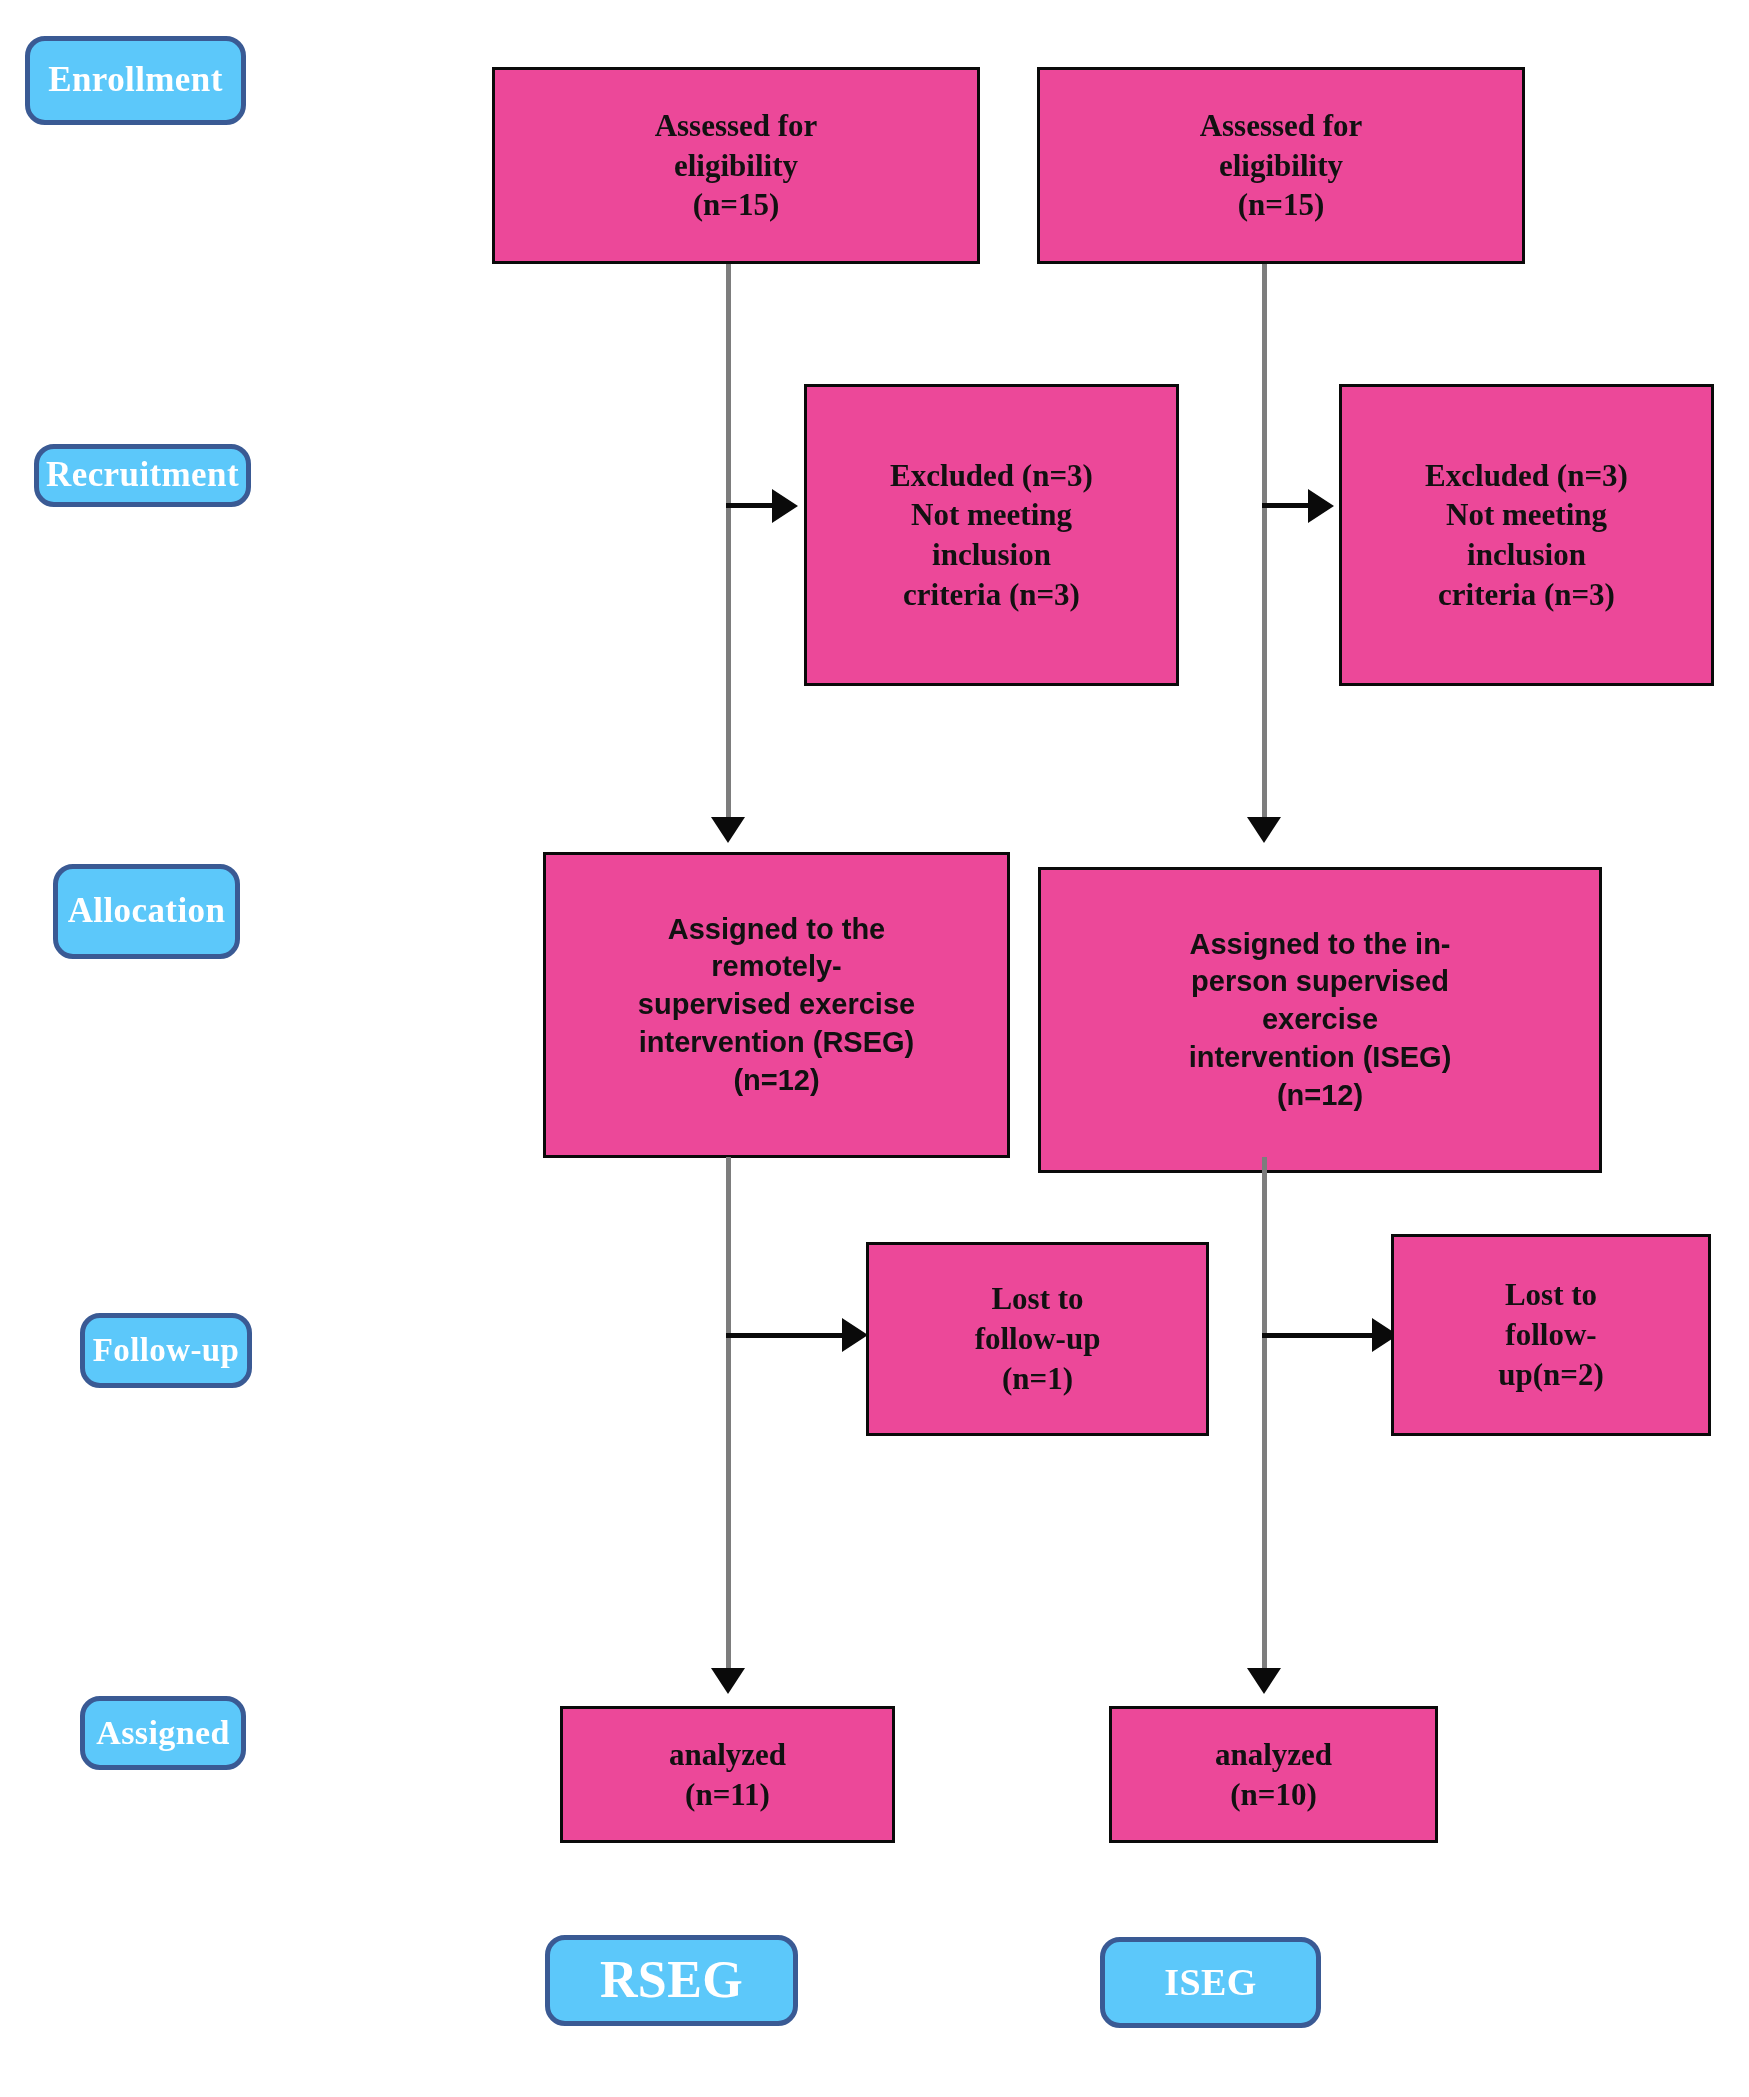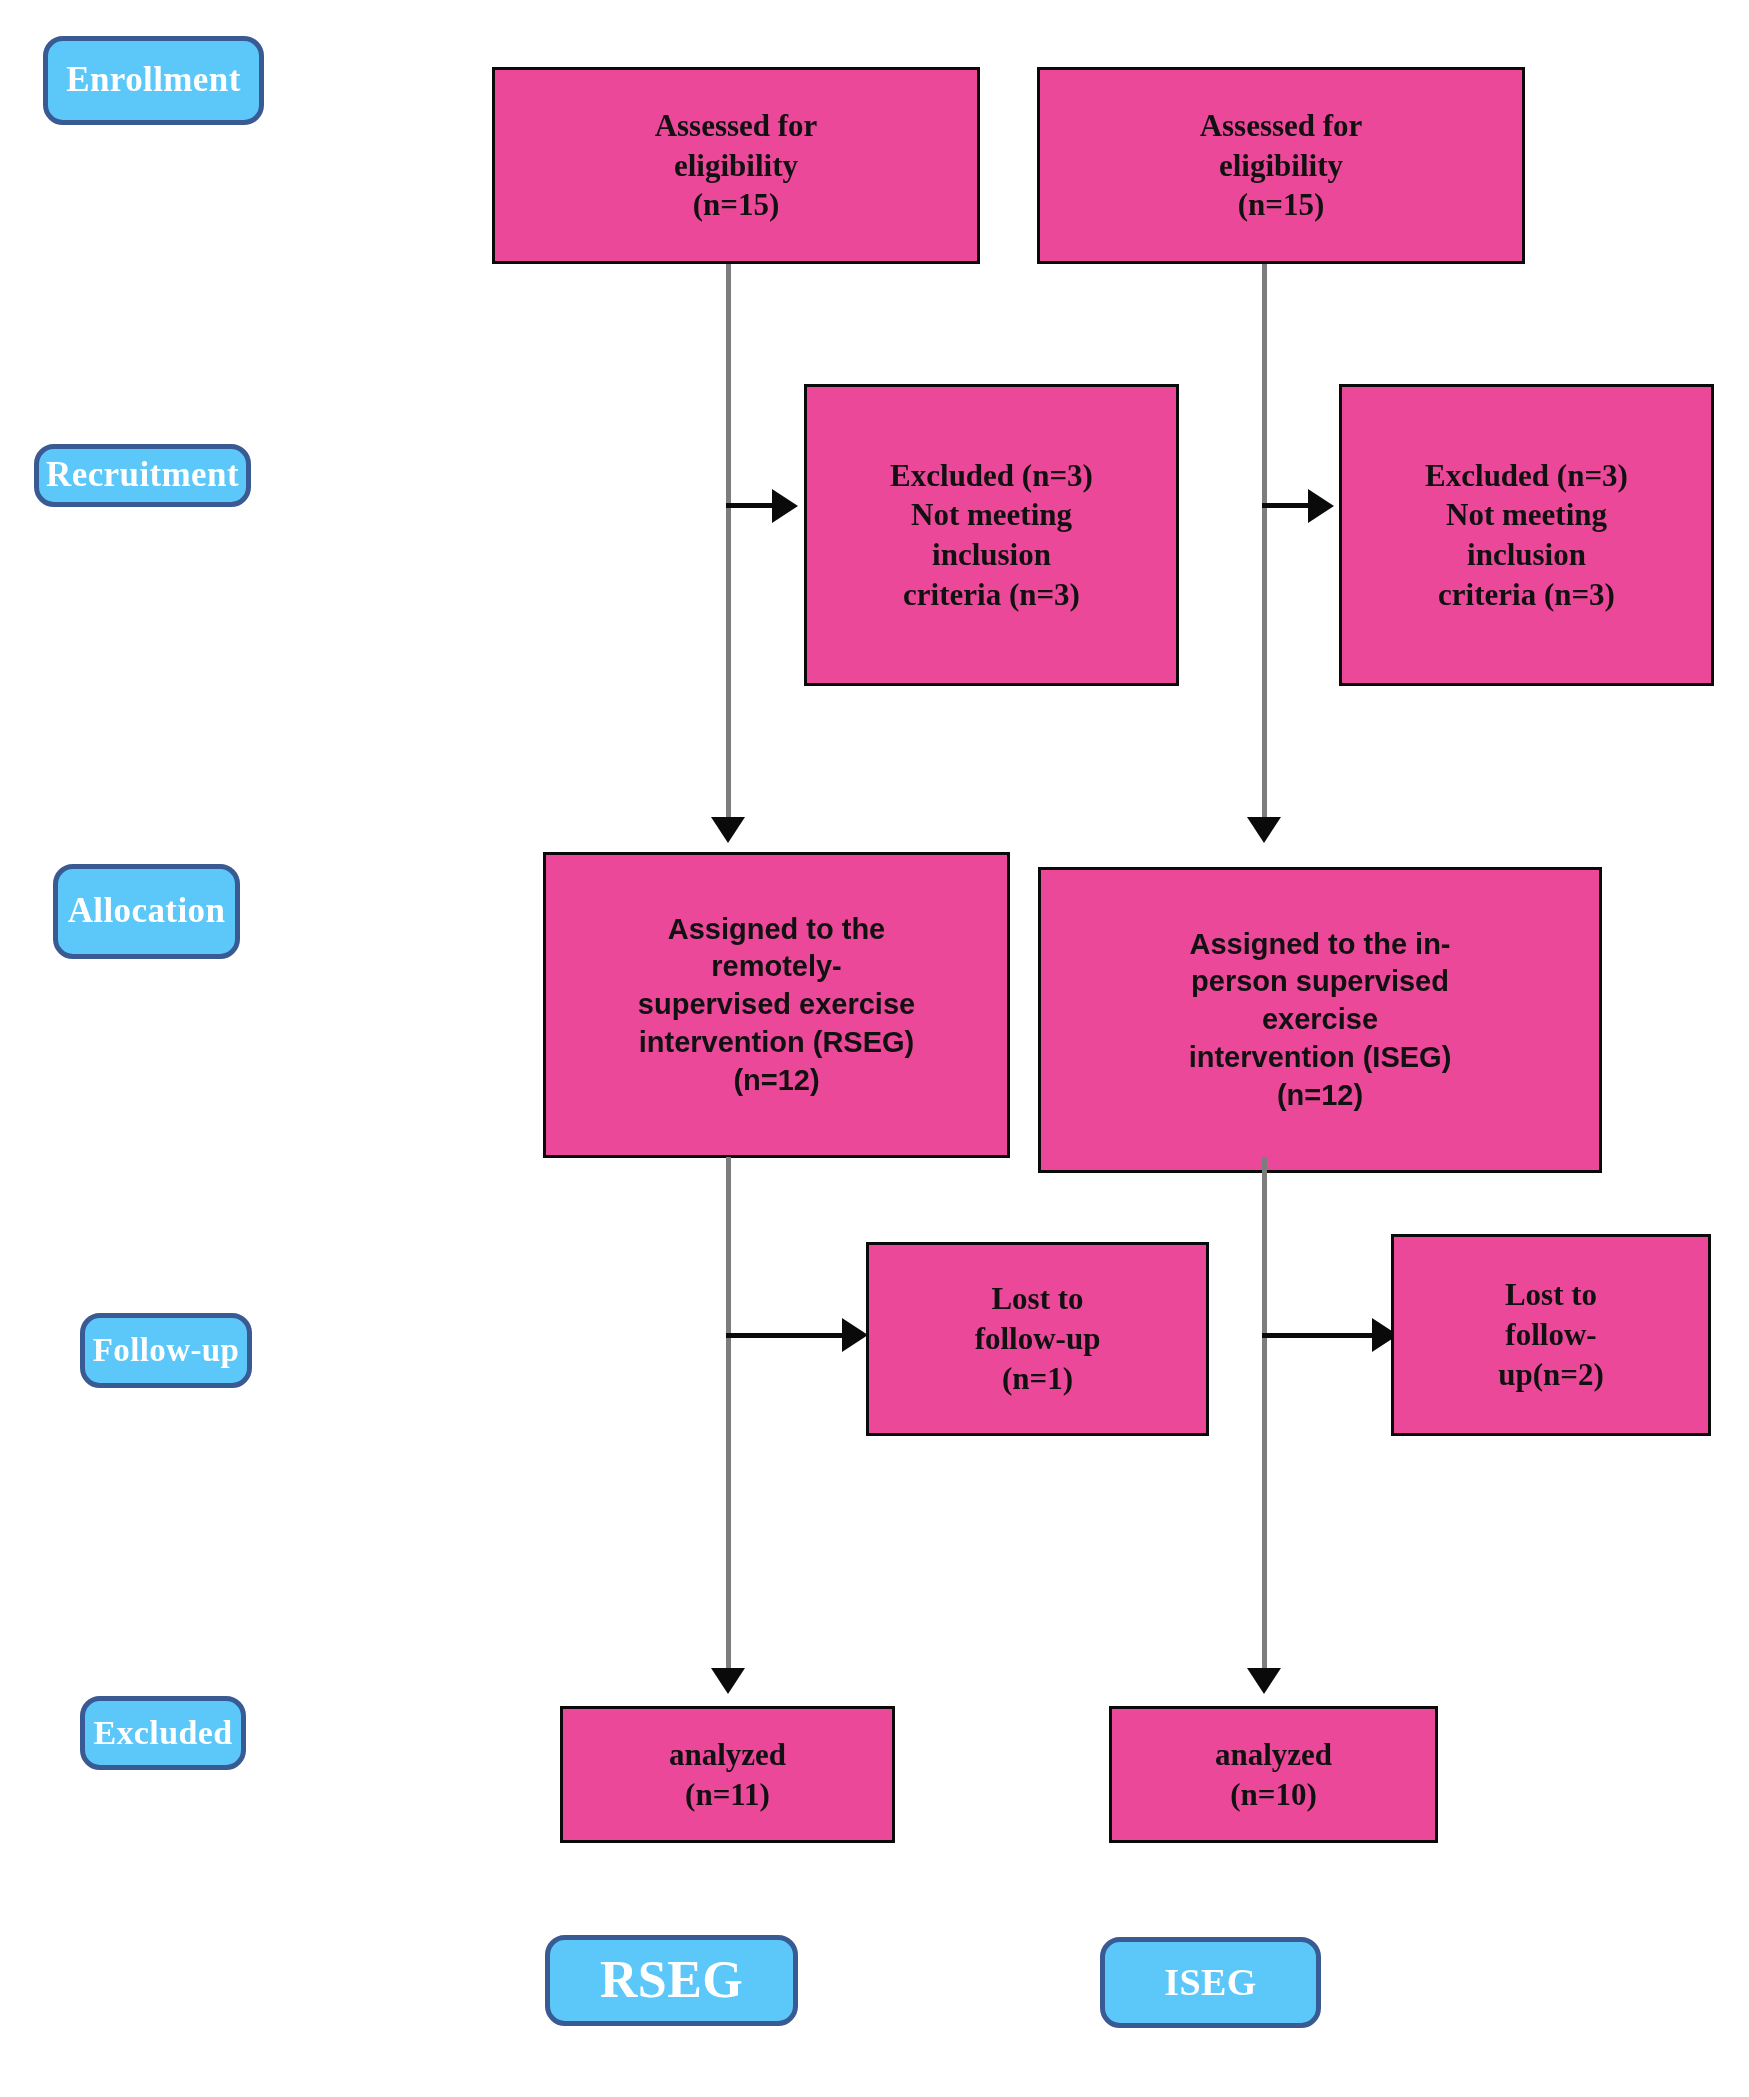--- a/index.html
+++ b/index.html
@@ -87,38 +87,38 @@
     border-top: 17px solid transparent;
     border-bottom: 17px solid transparent;
     border-left: 26px solid #0a0a0a;
   }
 </style>
 </head>
 <body>
 
 <div id="canvas">
 
-  <div class="stage-badge" style="left:43px; top:36px; width:221px; height:89px; font-size:35px;">
+  <div class="stage-badge" style="left:25px; top:36px; width:221px; height:89px; font-size:35px;">
     <span>Enrollment</span>
   </div>
 
   <div class="stage-badge" style="left:34px; top:444px; width:217px; height:63px; font-size:35px;">
     <span>Recruitment</span>
   </div>
 
   <div class="stage-badge" style="left:53px; top:864px; width:187px; height:95px; font-size:35px;">
     <span>Allocation</span>
   </div>
 
   <div class="stage-badge" style="left:80px; top:1313px; width:172px; height:75px; font-size:33px;">
     <span>Follow-up</span>
   </div>
 
   <div class="stage-badge" style="left:80px; top:1696px; width:166px; height:74px; font-size:34px;">
-    <span>Excluded</span>
+    <span>Assigned</span>
   </div>
 
   <div class="flow-box" style="left:492px; top:67px; width:488px; height:197px; font-size:31px;">
     <span class="txt">Assessed for
 eligibility
 (n=15)</span>
   </div>
 
   <div class="flow-box" style="left:1037px; top:67px; width:488px; height:197px; font-size:31px;">
     <span class="txt">Assessed for

